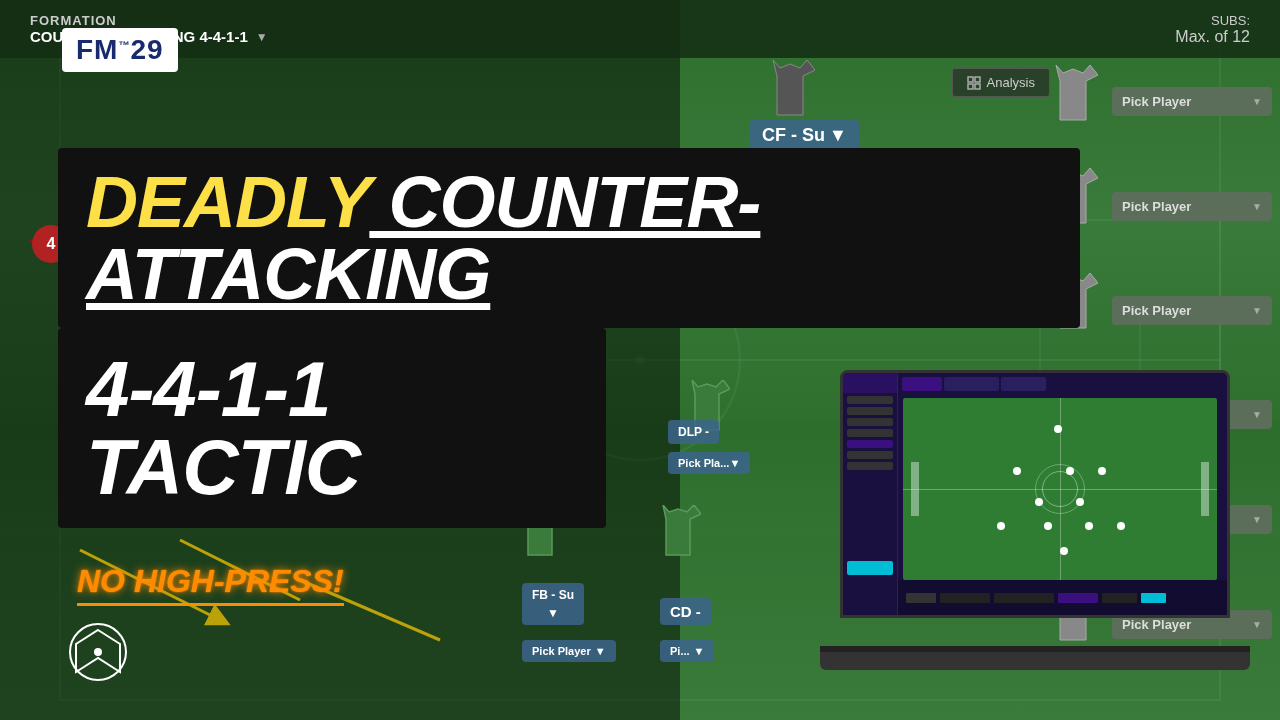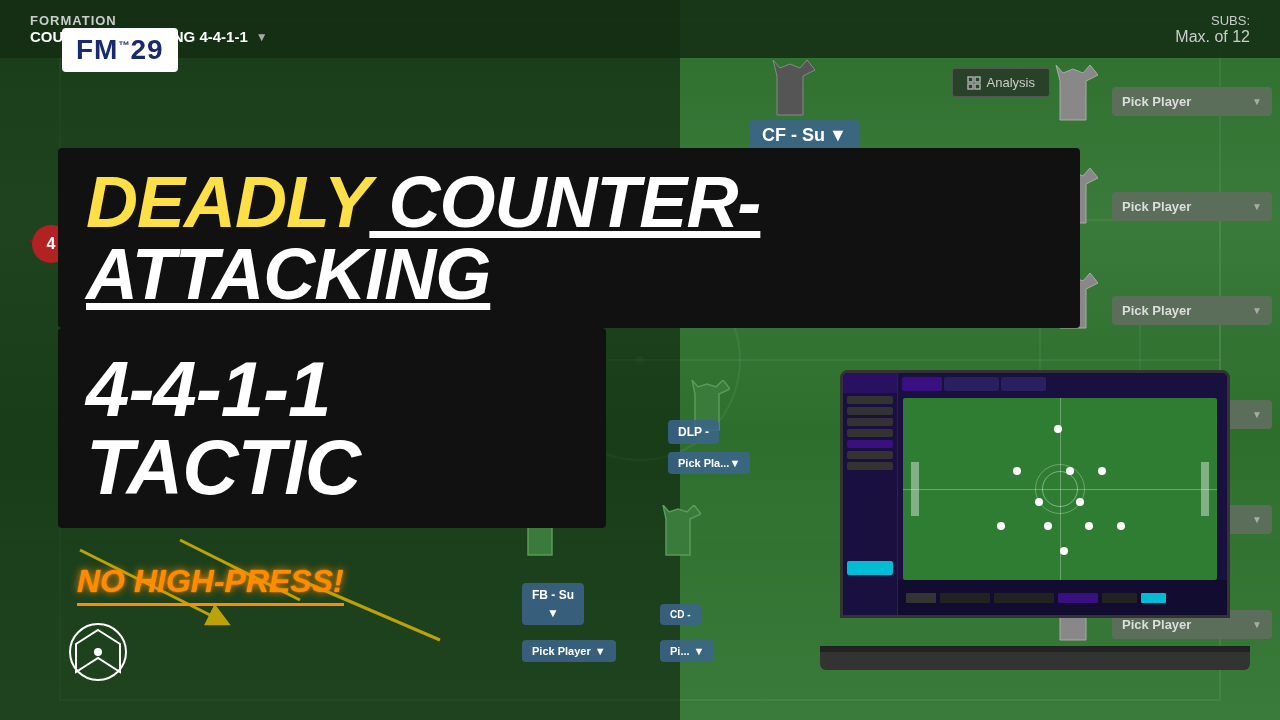--- a/index.html
+++ b/index.html
@@ -518,21 +518,21 @@
 <div style="position:absolute;bottom:95px;left:522px;z-index:8;background:rgba(60,100,140,0.85);color:#fff;padding:5px 10px;border-radius:4px;font-size:12px;font-weight:700;display:flex;align-items:center;gap:4px;flex-direction:column;">
   <span>FB - Su</span>
   <span>▼</span>
 </div>
 
 <div style="position:absolute;bottom:58px;left:522px;z-index:8;background:rgba(60,100,140,0.85);color:#fff;padding:5px 10px;border-radius:4px;font-size:11px;font-weight:600;display:flex;align-items:center;gap:4px;">
   <span>Pick Player</span>
   <span>▼</span>
 </div>
 
-<div style="position:absolute;bottom:95px;left:660px;z-index:8;background:rgba(60,100,140,0.85);color:#fff;padding:5px 10px;border-radius:4px;font-size:10px;font-weight:700;display:flex;align-items:center;gap:4px;">
+<div style="position:absolute;bottom:95px;left:660px;z-index:8;background:rgba(60,100,140,0.85);color:#fff;padding:5px 10px;border-radius:4px;font-size:15px;font-weight:700;display:flex;align-items:center;gap:4px;">
   <span>CD -</span>
 </div>
 
 <div style="position:absolute;bottom:58px;left:660px;z-index:8;background:rgba(60,100,140,0.85);color:#fff;padding:5px 10px;border-radius:4px;font-size:11px;font-weight:600;display:flex;align-items:center;gap:4px;">
   <span>Pi...</span>
   <span>▼</span>
 </div>
 
 <div class="player-num pn-4">
   <span>4</span>

